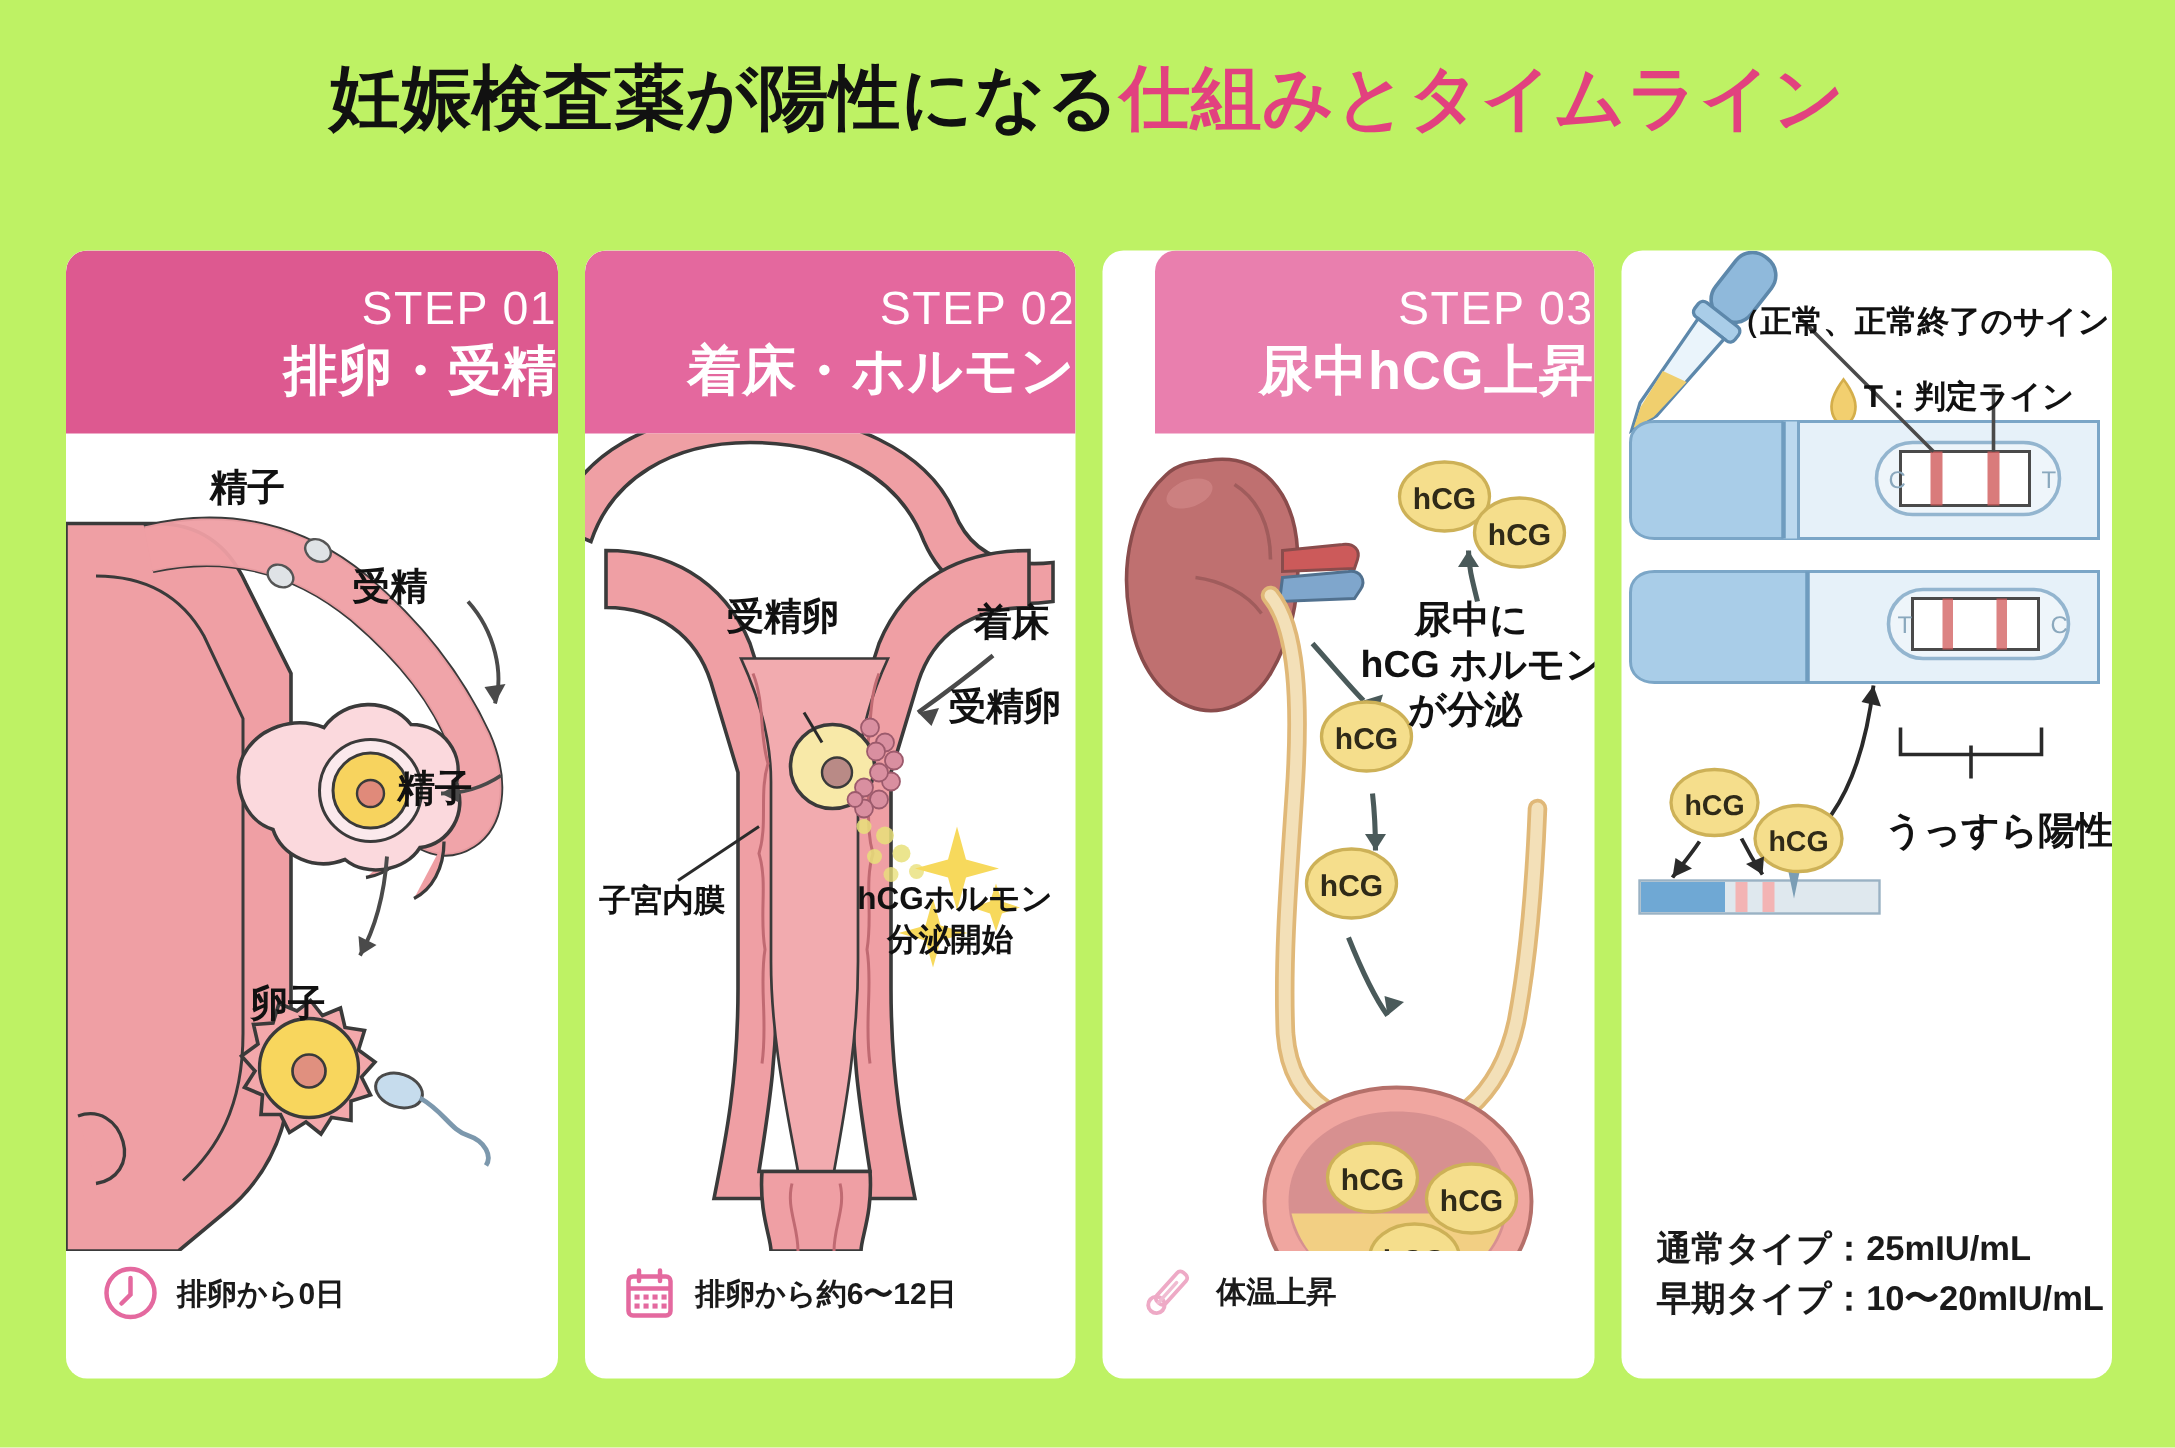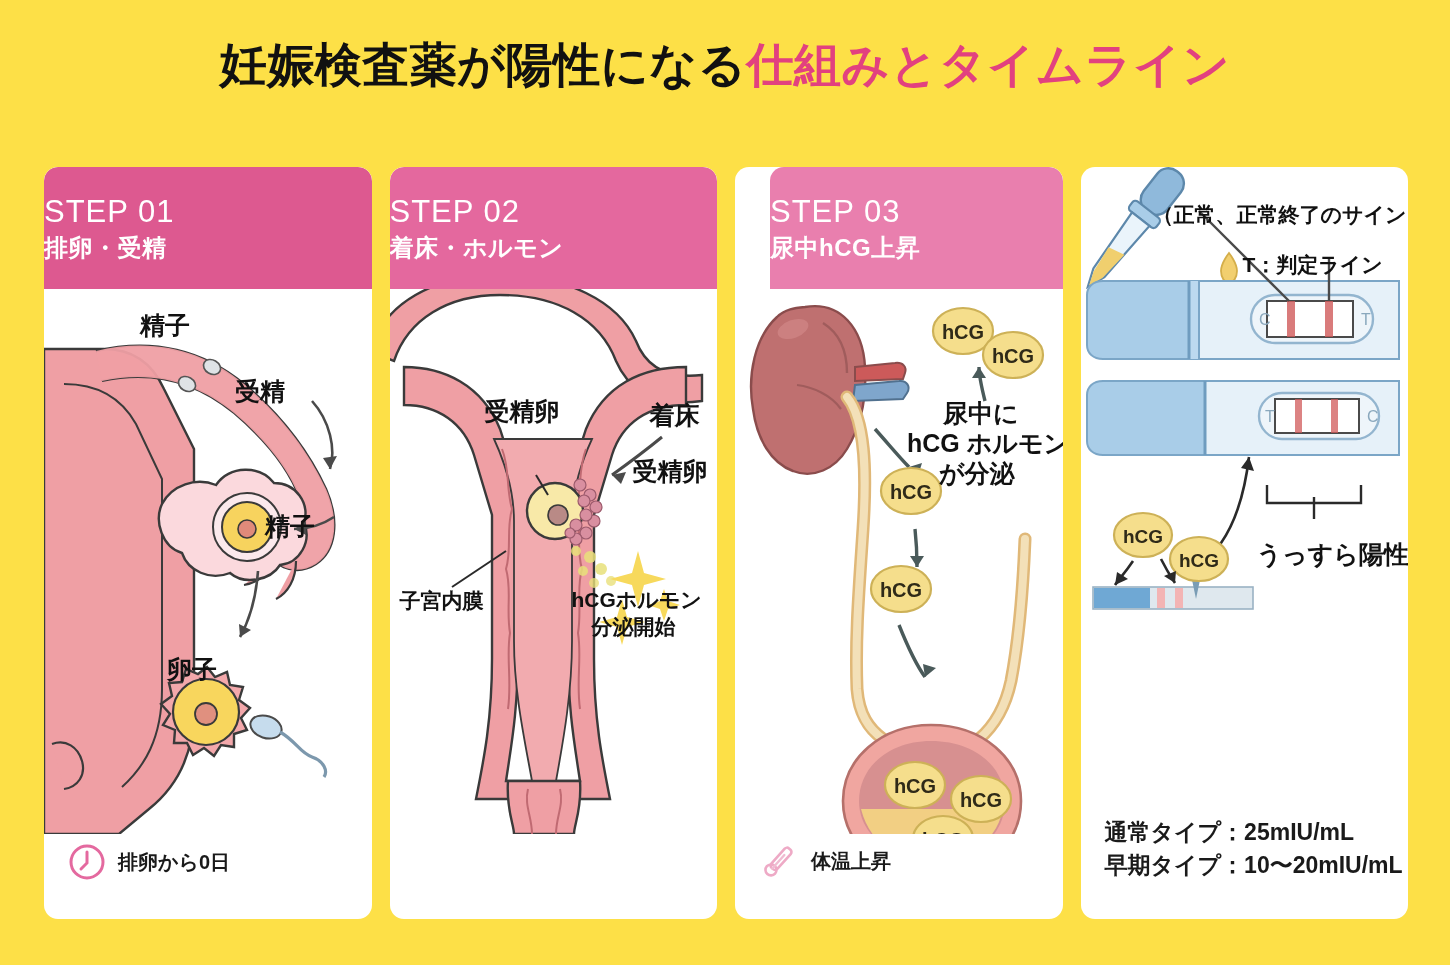--- a/index.html
+++ b/index.html
@@ -4,21 +4,21 @@
 <title>妊娠検査薬が陽性になる仕組みとタイムライン</title>
 <style>
   * { box-sizing: border-box; }
   html, body {
     margin: 0; padding: 0;
     width: 1450px; height: 965px;
     background: #fdf2f7;
     font-family: "Liberation Sans", "DejaVu Sans", sans-serif;
     overflow: hidden;
   }
-  .page { position: relative; width: 1450px; height: 965px; background: #fde047; }
+  .page { position: relative; width: 1450px; height: 965px; background: #bef264; }
 
   
   .title {
     position: absolute; top: 34px; left: 0; width: 1450px;
     text-align: center;
     font-size: 47px; font-weight: bold; letter-spacing: 0.5px;
     white-space: nowrap;
   }
   .title .blk { color: #111111; }
   .title .pnk { color: #e2417f; }
@@ -35,25 +35,25 @@
     border-radius: 14px;
     position: relative;
     overflow: hidden;
     display: flex; flex-direction: column;
   }
   .card-header {
     height: 122px; flex: 0 0 122px;
     border-radius: 14px 14px 0 0;
     color: #ffffff;
     display: flex; flex-direction: column;
-    align-items: flex-start; justify-content: center;
+    align-items: flex-end; justify-content: center;
     line-height: 1.05;
   }
   .step-num { font-size: 31px; font-weight: 500; letter-spacing: 1px; }
-  .step-title { font-size: 24px; font-weight: bold; margin-top: 6px; letter-spacing: 0.5px; }
+  .step-title { font-size: 36px; font-weight: bold; margin-top: 6px; letter-spacing: 0.5px; }
 
   .card-body { position: relative; flex: 1 1 auto; }
   .art { position: absolute; left: 0; top: 0; width: 328px; height: 545px; }
   .art svg { display: block; }
 
   .footer {
     position: absolute; left: 0; bottom: 38px; width: 328px;
     display: flex; align-items: center; justify-content: center;
     gap: 12px; padding: 0 16px;
   }
@@ -244,20 +244,40 @@
           </svg>
         </div>
 
         <span class="lbl" style="left:95px; top:108px;">受精卵</span>
         <span class="lbl" style="left:260px; top:112px;">着床</span>
         <span class="lbl" style="left:243px; top:168px;">受精卵</span>
         <span class="lbl sm" style="left:10px; top:300px;">子宮内膜</span>
         <span class="lbl sm ctr" style="left:182px; top:299px;">hCGホルモン</span>
         <span class="lbl sm ctr" style="left:202px; top:326px;">分泌開始</span>
 
+        <div class="footer left">
+          <span class="icon-box">
+            <svg width="38" height="38" viewBox="0 0 38 38">
+              <rect x="5" y="8" width="28" height="26" rx="3" fill="none" stroke="#e4699f" stroke-width="3"></rect>
+              <path d="M5 16 L33 16" stroke="#e4699f" stroke-width="3"></path>
+              <path d="M12 4 L12 11 M26 4 L26 11" stroke="#e4699f" stroke-width="3" stroke-linecap="round"></path>
+              <g fill="#e4699f">
+                <rect x="9" y="20" width="3.4" height="3.4"></rect>
+                  <rect x="15" y="20" width="3.4" height="3.4"></rect>
+                <rect x="21" y="20" width="3.4" height="3.4"></rect>
+                  <rect x="27" y="20" width="3.4" height="3.4"></rect>
+                <rect x="9" y="26" width="3.4" height="3.4"></rect>
+                  <rect x="15" y="26" width="3.4" height="3.4"></rect>
+                <rect x="21" y="26" width="3.4" height="3.4"></rect>
+                  <rect x="27" y="26" width="3.4" height="3.4"></rect>
+              </g>
+            </svg>
+          </span>
+          <span class="footer-text">排卵から約6〜12日</span>
+        </div>
       </div>
     </div>
 
     <div class="card">
       <div class="card-header" style="background:#e97fae;margin-left:35px;">
         <div class="step-num">STEP 03</div>
         <div class="step-title">尿中hCG上昇</div>
       </div>
       <div class="card-body">
         <div class="art">

